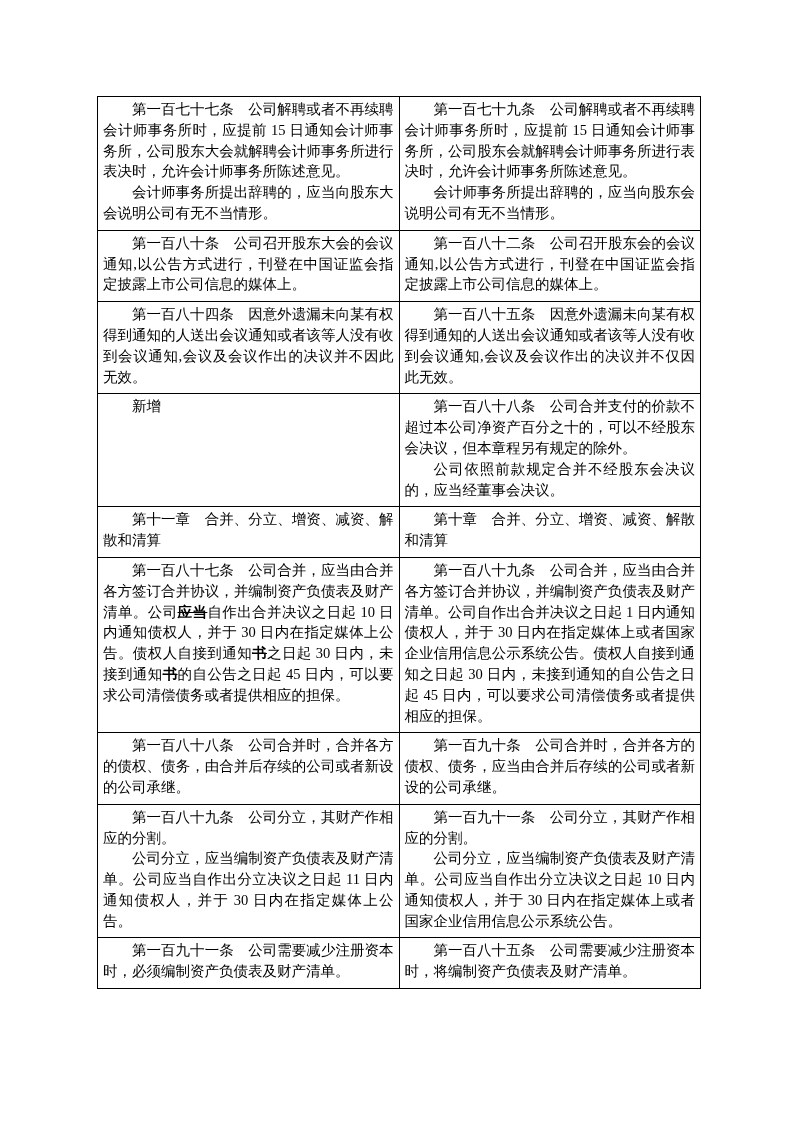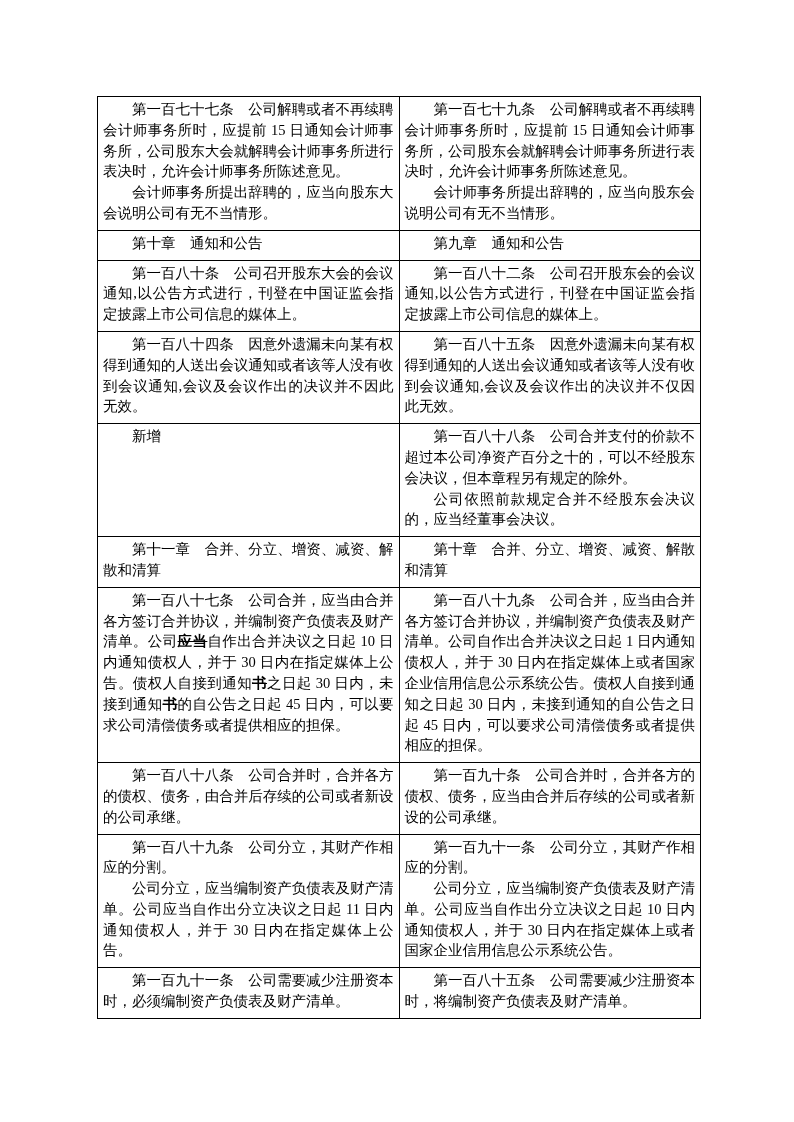--- a/index.html
+++ b/index.html
@@ -49,28 +49,20 @@
   <table class="cmp">
     <tbody>
         <tr>
           <td>
             <p><span>第一百七十七条　公司解聘或者不再续聘会计师事务所时，应提前 15 日通知会计师事务所，公司股东大会就解聘会计师事务所进行表决时，允许会计师事务所陈述意见。</span></p>
             <p><span>会计师事务所提出辞聘的，应当向股东大会说明公司有无不当情形。</span></p>
           </td>
           <td>
             <p><b>第一百七十九条</b><span>　公司解聘或者不再续聘会计师事务所时，应提前 15 日通知会计师事务所，公司</span><b>股东会</b><span>就解聘会计师事务所进行表决时，允许会计师事务所陈述意见。</span></p>
             <p><span>会计师事务所提出辞聘的，应当向</span><b>股东会</b><span>说明公司有无不当情形。</span></p>
-          </td>
-        </tr>
-        <tr>
-          <td>
-            <p><span>第十章　通知和公告</span></p>
-          </td>
-          <td>
-            <p><b>第九章</b><span>　通知和公告</span></p>
           </td>
         </tr>
         <tr>
           <td>
             <p><span>第一百八十条　公司召开股东大会的会议通知,以公告方式进行，刊登在中国证监会指定披露上市公司信息的媒体上。</span></p>
           </td>
           <td>
             <p><b>第一百八十二条</b><span>　公司召开</span><b>股东会</b><span>的会议通知,以公告方式进行，刊登在中国证监会指定披露上市公司信息的媒体上。</span></p>
           </td>
         </tr>

